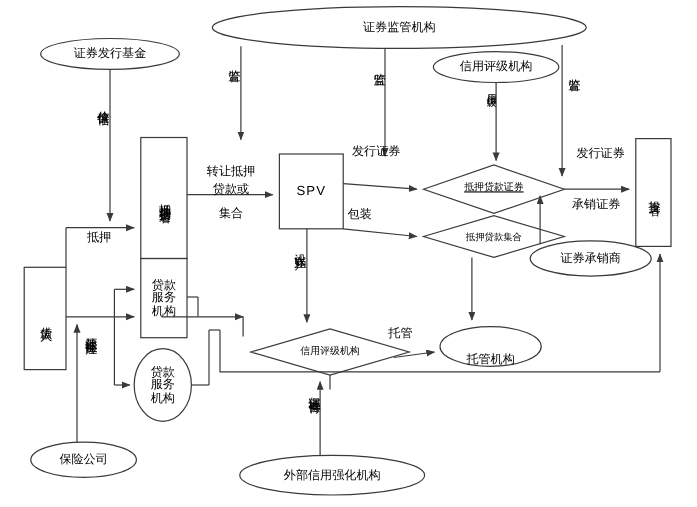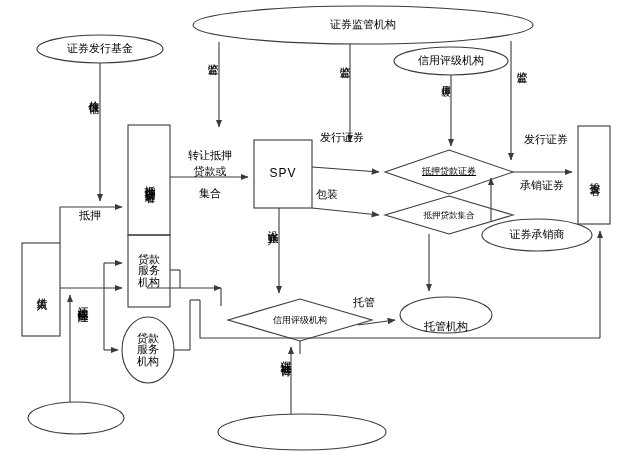--- a/index.html
+++ b/index.html
@@ -116,35 +116,37 @@
       <span>服务</span>
       <span>机构</span>
     </div>
 
   <div class="node-lbl vstack" style="left:126px;top:323px;width:44px;height:54px;font-size:11px;">
       <span>贷款</span>
       <span>服务</span>
       <span>机构</span>
     </div>
 
+  <div class="node-lbl" style="left:36px;top:410px;width:80px;height:16px;">保险公司</div>
 
   <div class="node-lbl lat" style="left:254px;top:165px;width:58px;height:18px;">SPV</div>
 
   <div class="node-lbl small" style="left:409px;top:165px;width:80px;height:14px;text-decoration:underline;">抵押贷款证券</div>
 
   <div class="node-lbl tiny" style="left:411px;top:209px;width:76px;height:13px;">抵押贷款集合</div>
 
   <div class="node-lbl small" style="left:260px;top:314px;width:80px;height:13px;">信用评级机构</div>
 
   <div class="node-lbl" style="left:494px;top:227px;width:86px;height:16px;">证券承销商</div>
 
   <div class="node-lbl" style="left:412px;top:307px;width:68px;height:16px;margin-top:12px;">托管机构</div>
 
   <div class="node-lbl vert" style="left:580px;top:137px;width:28px;height:76px;">投资者</div>
 
+  <div class="node-lbl" style="left:235px;top:424px;width:134px;height:16px;">外部信用强化机构</div>
 
   <div class="lbl vert" style="left:205px;top:55px;width:13px;">监管</div>
 
   <div class="lbl vert" style="left:337px;top:58px;width:13px;">监管</div>
 
   <div class="lbl vert" style="left:514px;top:63px;width:13px;">监管</div>
 
   <div class="lbl vert" style="left:86px;top:92px;width:13px;">价值评估</div>
 
   <div class="lbl" style="left:68px;top:210px;width:44px;">抵押</div>

